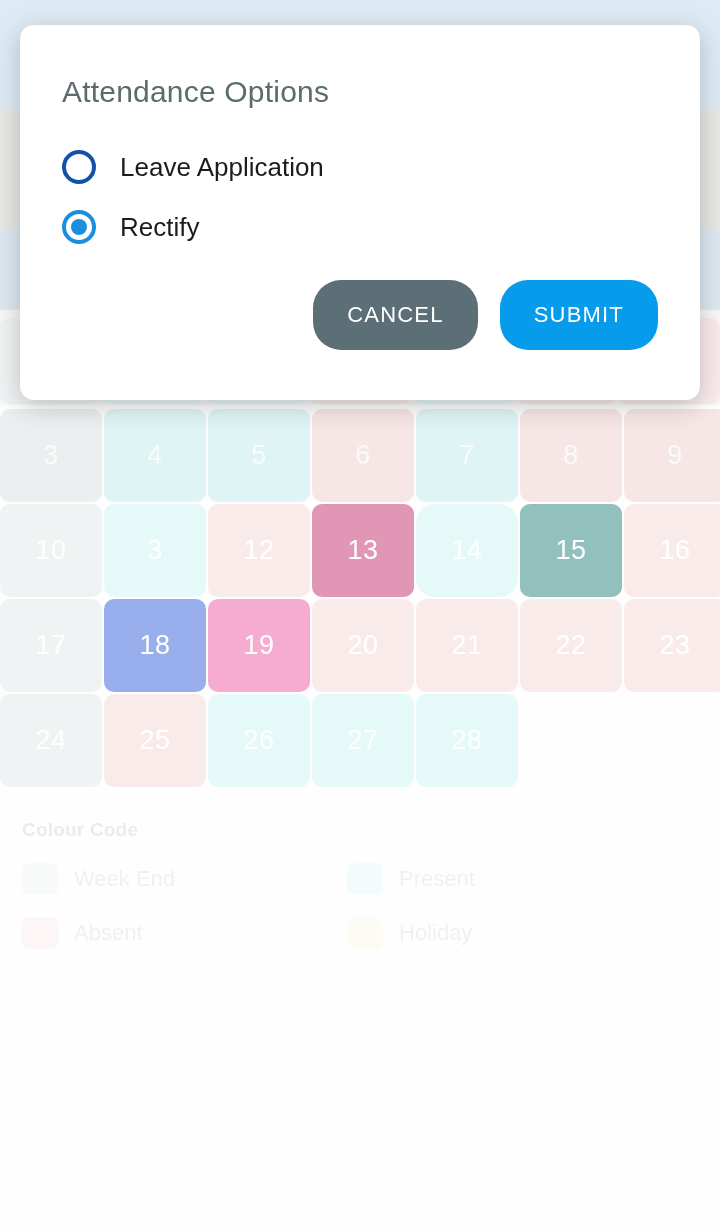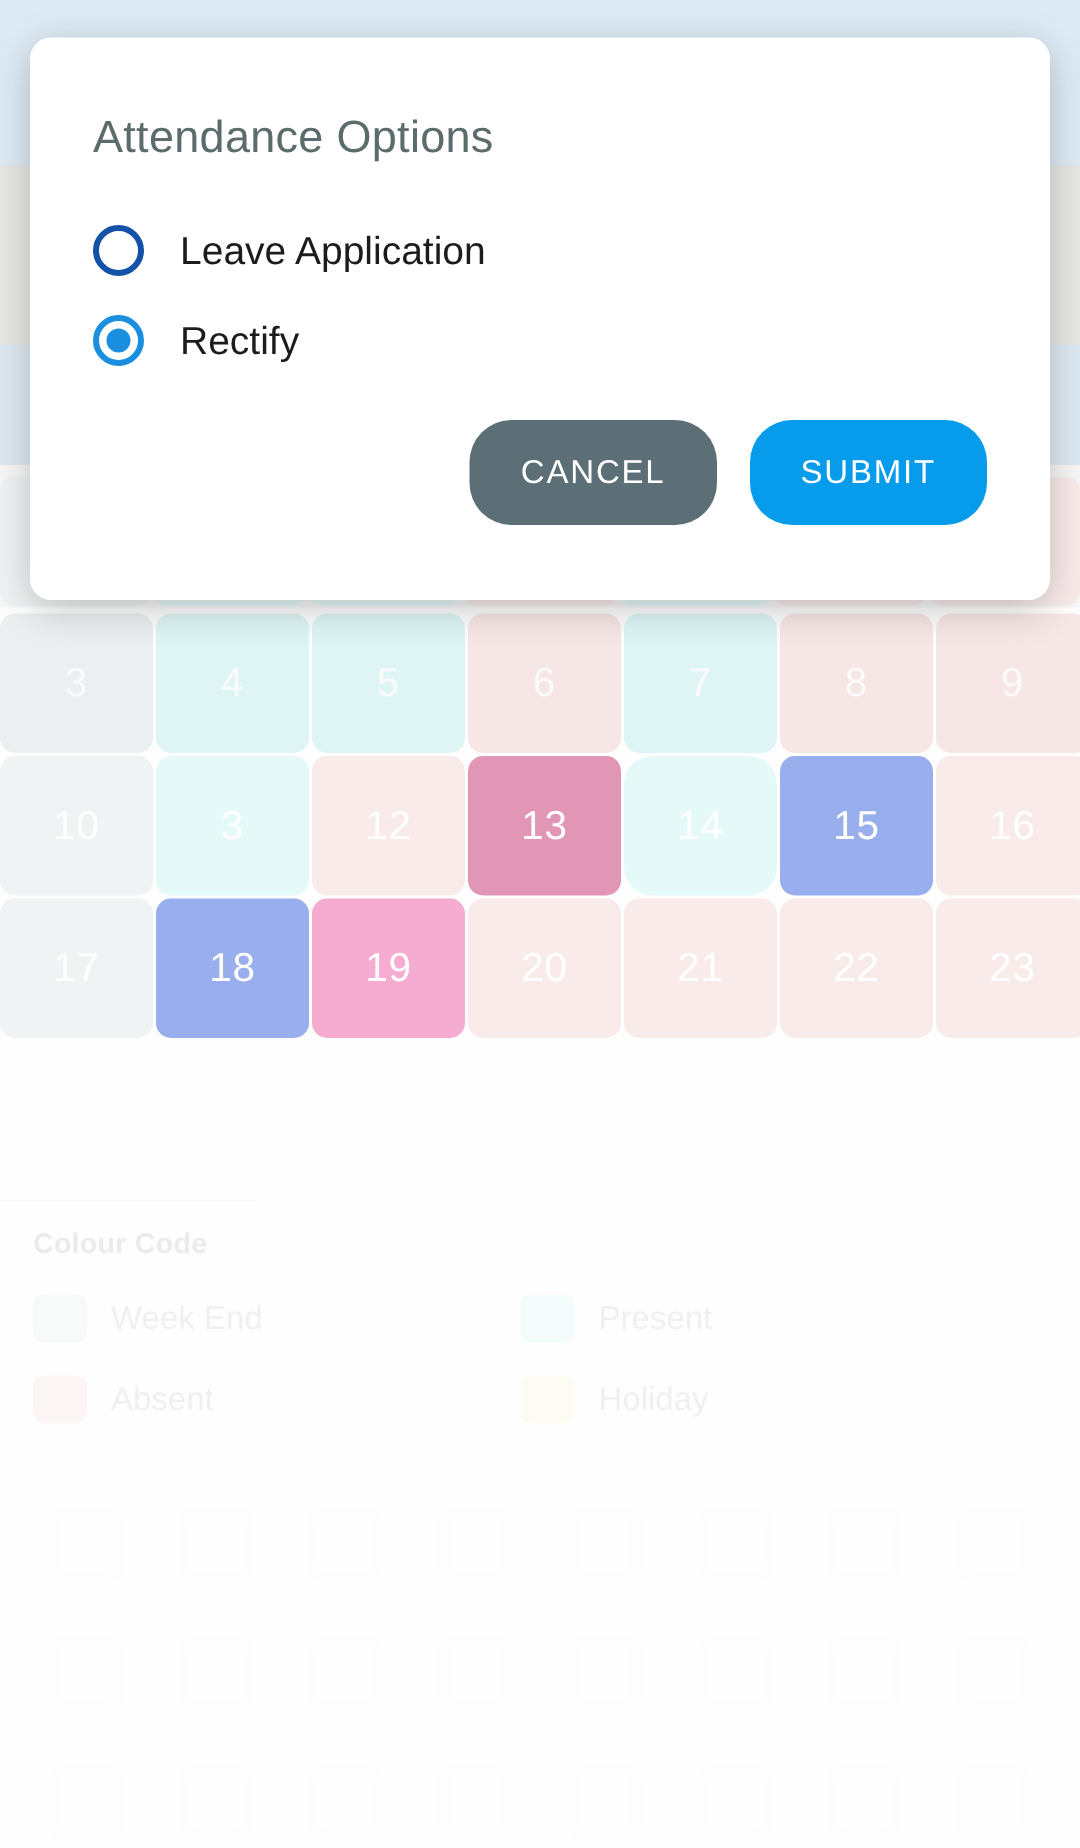--- a/index.html
+++ b/index.html
@@ -152,32 +152,41 @@
       <div class="day-cell" style="background: rgb(200, 241, 241);">7</div>
       <div class="day-cell" style="background: rgb(244, 211, 211);">8</div>
       <div class="day-cell" style="background: rgb(244, 211, 211);">9</div>
     </div>
     <div class="calendar-row" id="calendar-row-1">
       <div class="day-cell" style="background: rgb(221, 229, 229);">10</div>
       <div class="day-cell" style="background: rgb(200, 241, 241);">3</div>
       <div class="day-cell" style="background: rgb(244, 211, 211);">12</div>
       <div class="day-cell" style="background: #be185d;">13</div>
       <div class="day-cell" style="background: rgb(200, 241, 241); border-radius: 19px;">14</div>
-      <div class="day-cell" style="background: #1d4ed8;">15</div>
+      <div class="day-cell" style="background: #0f766e;">15</div>
       <div class="day-cell" style="background: rgb(244, 211, 211);">16</div>
     </div>
     <div class="calendar-row" id="calendar-row-2">
       <div class="day-cell" style="background: rgb(221, 229, 229);">17</div>
       <div class="day-cell" style="background: #1d4ed8;">18</div>
       <div class="day-cell" style="background: #ec4899;">19</div>
       <div class="day-cell" style="background: rgb(244, 211, 211);">20</div>
       <div class="day-cell" style="background: rgb(244, 211, 211);">21</div>
       <div class="day-cell" style="background: rgb(244, 211, 211);">22</div>
       <div class="day-cell" style="background: rgb(244, 211, 211);">23</div>
     </div>
+    <div class="calendar-row" id="calendar-row-3">
+      <div class="day-cell" style="background: rgb(221, 229, 229);">24</div>
+      <div class="day-cell" style="background: rgb(244, 211, 211);">25</div>
+      <div class="day-cell" style="background: rgb(200, 241, 241);">26</div>
+      <div class="day-cell" style="background: rgb(200, 241, 241);">27</div>
+      <div class="day-cell" style="background: rgb(200, 241, 241);">28</div>
+      <div class="day-cell empty"></div>
+      <div class="day-cell empty"></div>
+    </div>
   </div>
 
 <div id="legend">
   <div id="legend-title">Colour Code</div>
   <div id="legend-items">
       <div class="legend-item">
         <span class="legend-swatch" style="background: rgb(221, 229, 229);"></span>
         <span class="legend-label">Week End</span>
       </div>
       <div class="legend-item">

